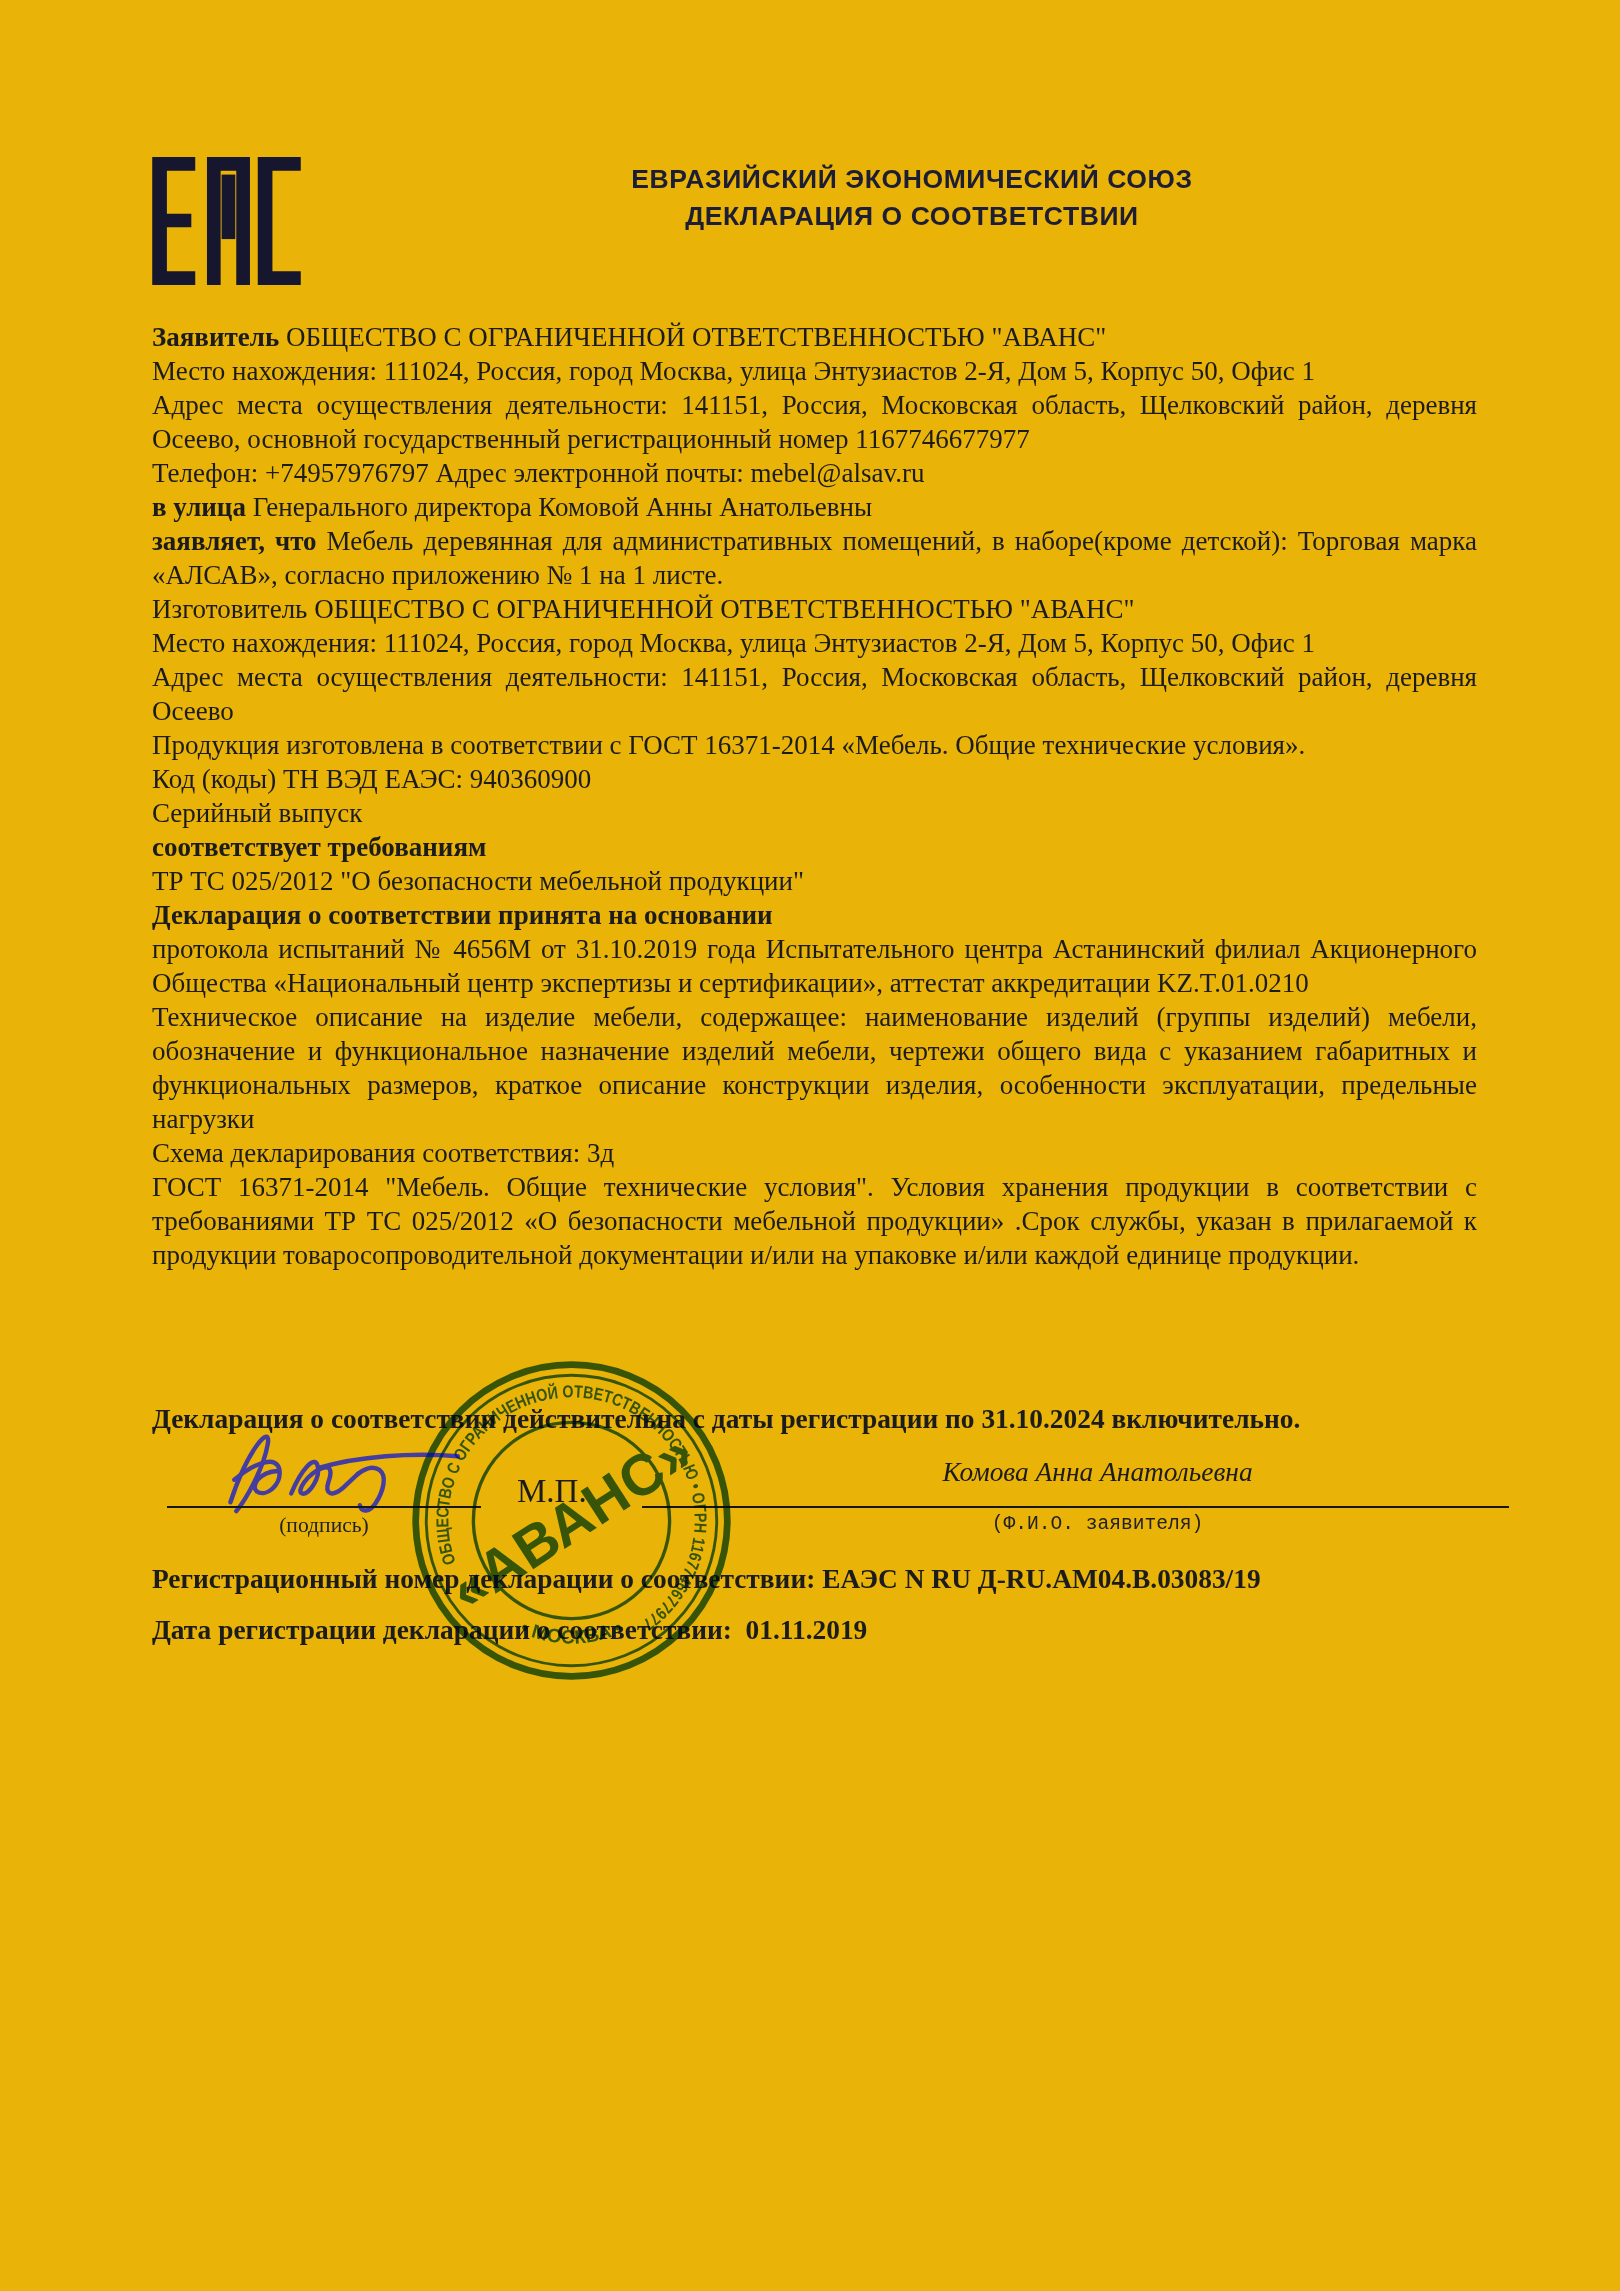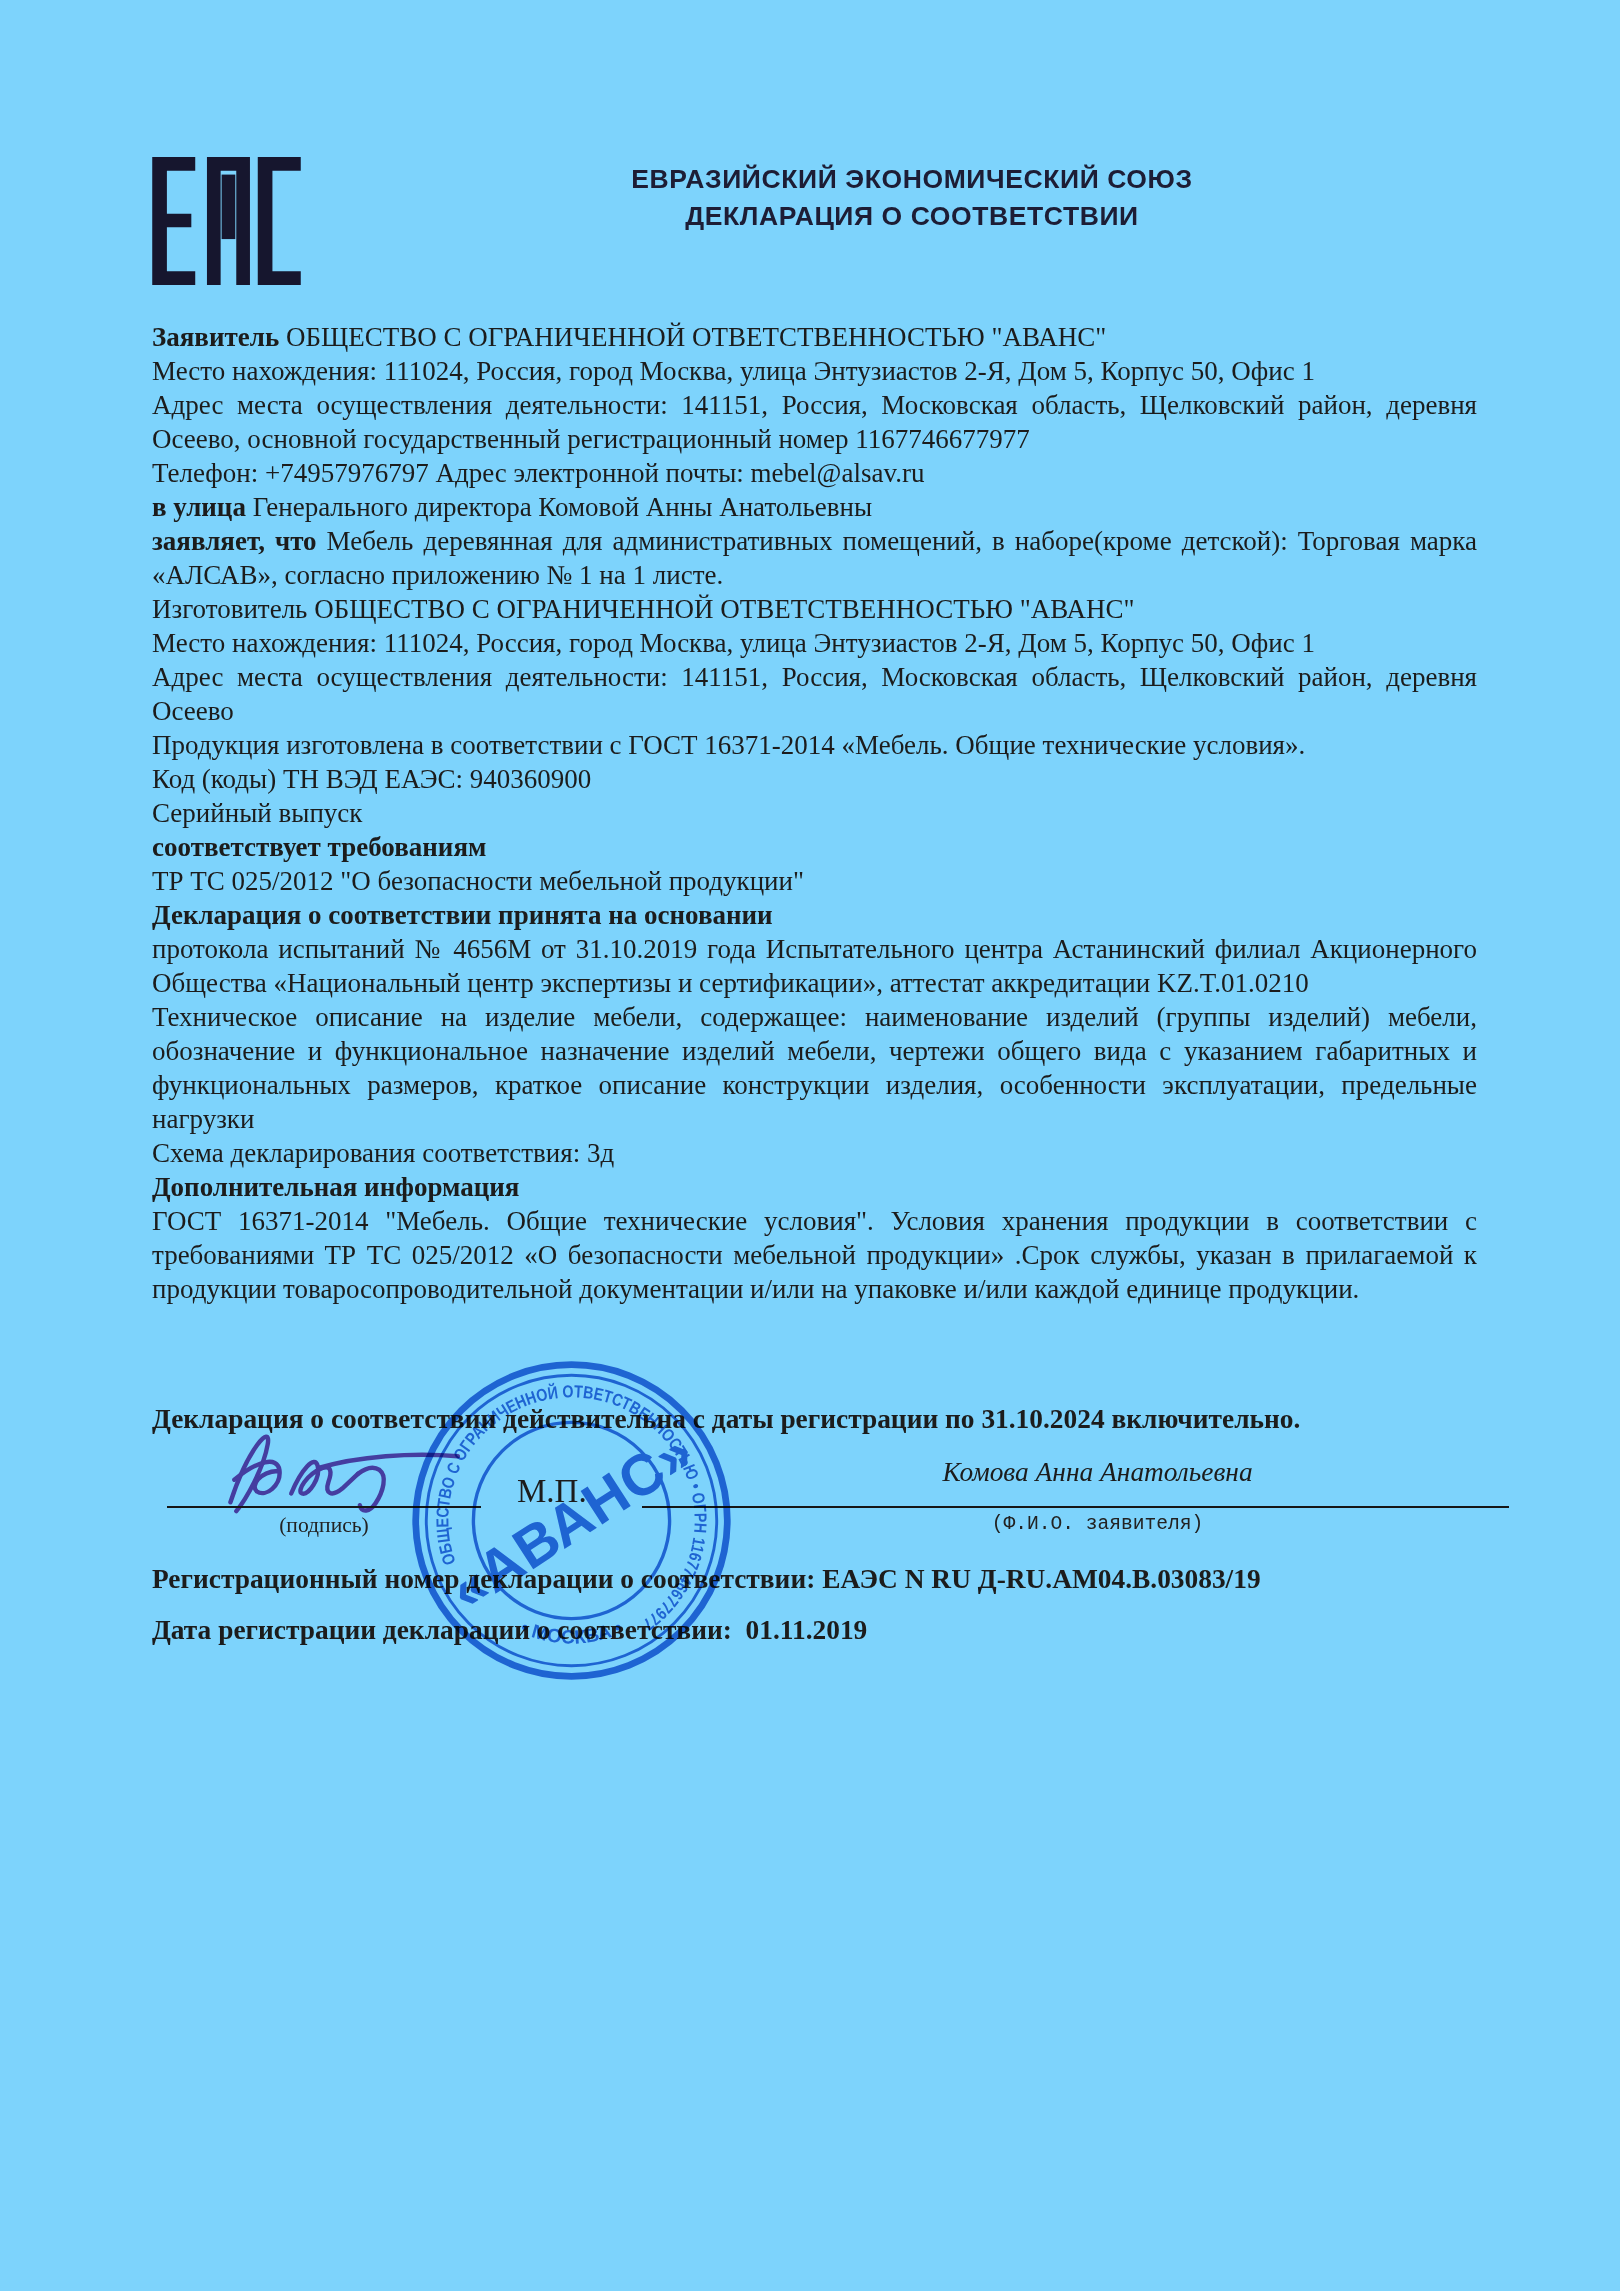--- a/index.html
+++ b/index.html
@@ -1,19 +1,19 @@
 <!DOCTYPE html>
 <html lang="ru"><head>
 <meta charset="utf-8">
 <style>
   html,body{margin:0;padding:0;background:#ffffff;}
   .page{
     position:relative;
     width:1620px;height:2292px;
-    background:#7dd3fc;
+    background:#eab308;
     font-family:"Liberation Serif","DejaVu Serif",serif;
     color:#1c1c1c;
     overflow:hidden;
   }
   
   .eac-logo{position:absolute;left:152px;top:157px;width:149px;height:128px;}
   
   .doc-title{
     position:absolute;left:510px;top:161px;width:804px;
     text-align:center;
@@ -97,21 +97,20 @@
     <p><span class="b"></span><span>Адрес места осуществления деятельности: 141151, Россия, Московская область, Щелковский район, деревня Осеево</span></p>
     <p><span class="b"></span><span>Продукция изготовлена в соответствии с ГОСТ 16371-2014 «Мебель. Общие технические условия».</span></p>
     <p><span class="b"></span><span>Код (коды) ТН ВЭД ЕАЭС: 940360900</span></p>
     <p><span class="b"></span><span>Серийный выпуск</span></p>
     <p><span class="b">соответствует требованиям</span><span></span></p>
     <p><span class="b"></span><span>ТР ТС 025/2012 "О безопасности мебельной продукции"</span></p>
     <p><span class="b">Декларация о соответствии принята на основании</span><span></span></p>
     <p><span class="b"></span><span>протокола испытаний № 4656М от 31.10.2019 года Испытательного центра Астанинский филиал Акционерного Общества «Национальный центр экспертизы и сертификации», аттестат аккредитации KZ.T.01.0210</span></p>
     <p><span class="b"></span><span>Техническое описание на изделие мебели, содержащее: наименование изделий (группы изделий) мебели, обозначение и функциональное назначение изделий мебели, чертежи общего вида с указанием габаритных и функциональных размеров, краткое описание конструкции изделия, особенности эксплуатации, предельные нагрузки</span></p>
     <p><span class="b"></span><span>Схема декларирования соответствия: 3д</span></p>
-    <p><span class="b">Дополнительная информация</span><span></span></p>
     <p><span class="b"></span><span>ГОСТ 16371-2014 "Мебель. Общие технические условия". Условия хранения продукции в соответствии с требованиями ТР ТС 025/2012 «О безопасности мебельной продукции» .Срок службы, указан в прилагаемой к продукции товаросопроводительной документации и/или на упаковке и/или каждой единице продукции.</span></p>
   </div>
 
   <div class="validity">Декларация о соответствии действительна с даты регистрации по 31.10.2024 включительно.</div>
 
   <svg class="sig-svg" viewBox="0 0 310 118" aria-hidden="true">
     <g stroke="#453da0" stroke-width="4.5" fill="none" stroke-linecap="round" stroke-linejoin="round">
       <path d="M30 95 C 48 40, 72 14, 68 36 C 64 60, 46 92, 36 104"></path>
       <path d="M34 72 C 58 52, 78 48, 80 62 C 82 78, 66 90, 57 84 C 50 78, 60 64, 78 63"></path>
       <path d="M92 86 C 102 62, 116 46, 119 58 C 122 70, 110 88, 103 86 C 97 84, 108 66, 124 60 C 132 57, 134 63, 130 74 C 126 86, 133 90, 144 81 L 160 66"></path>

